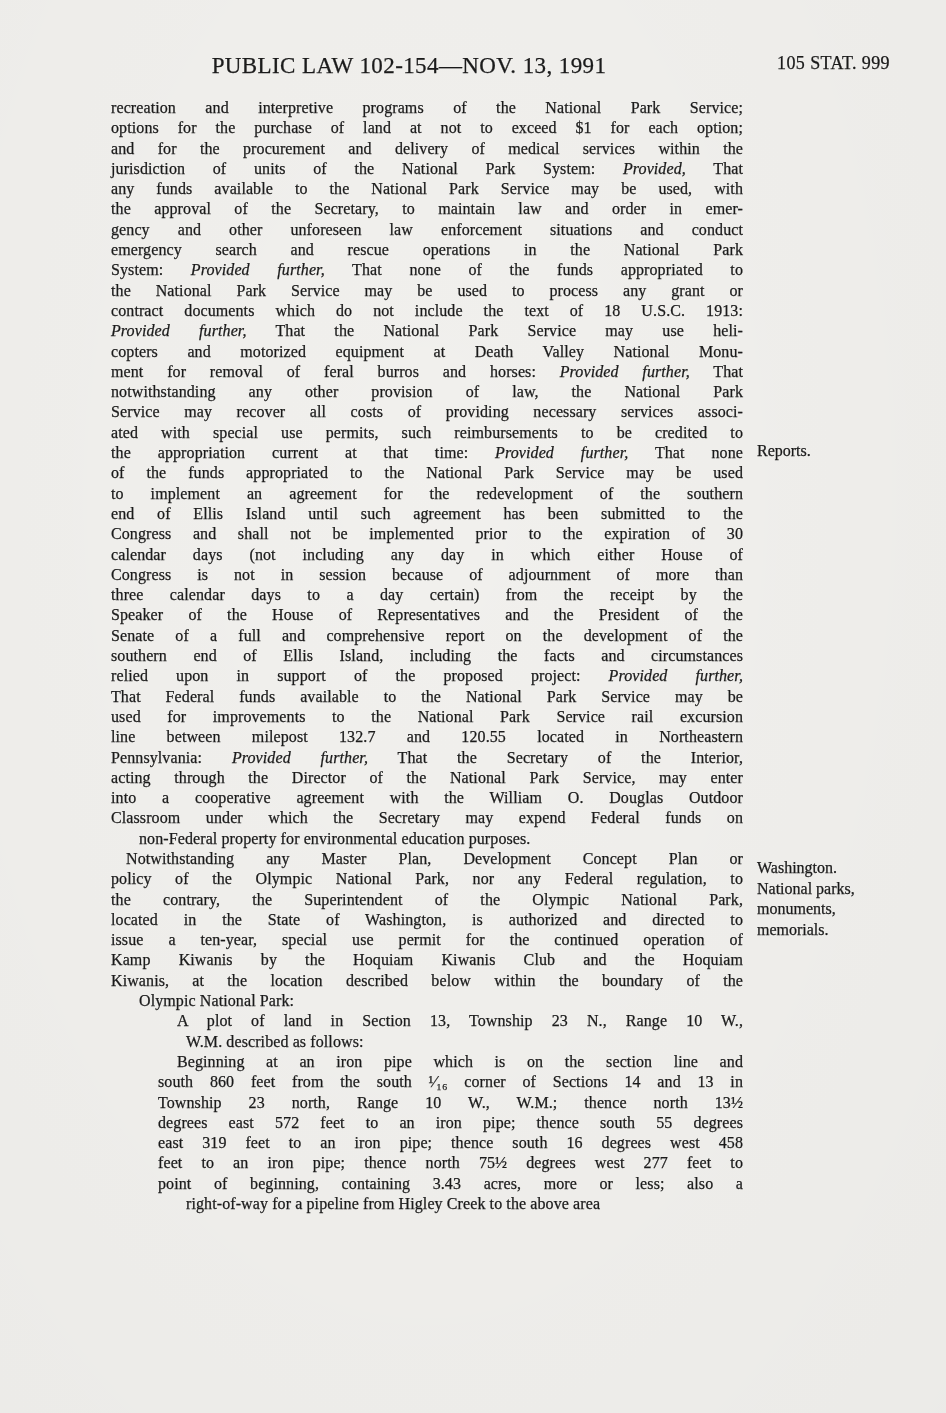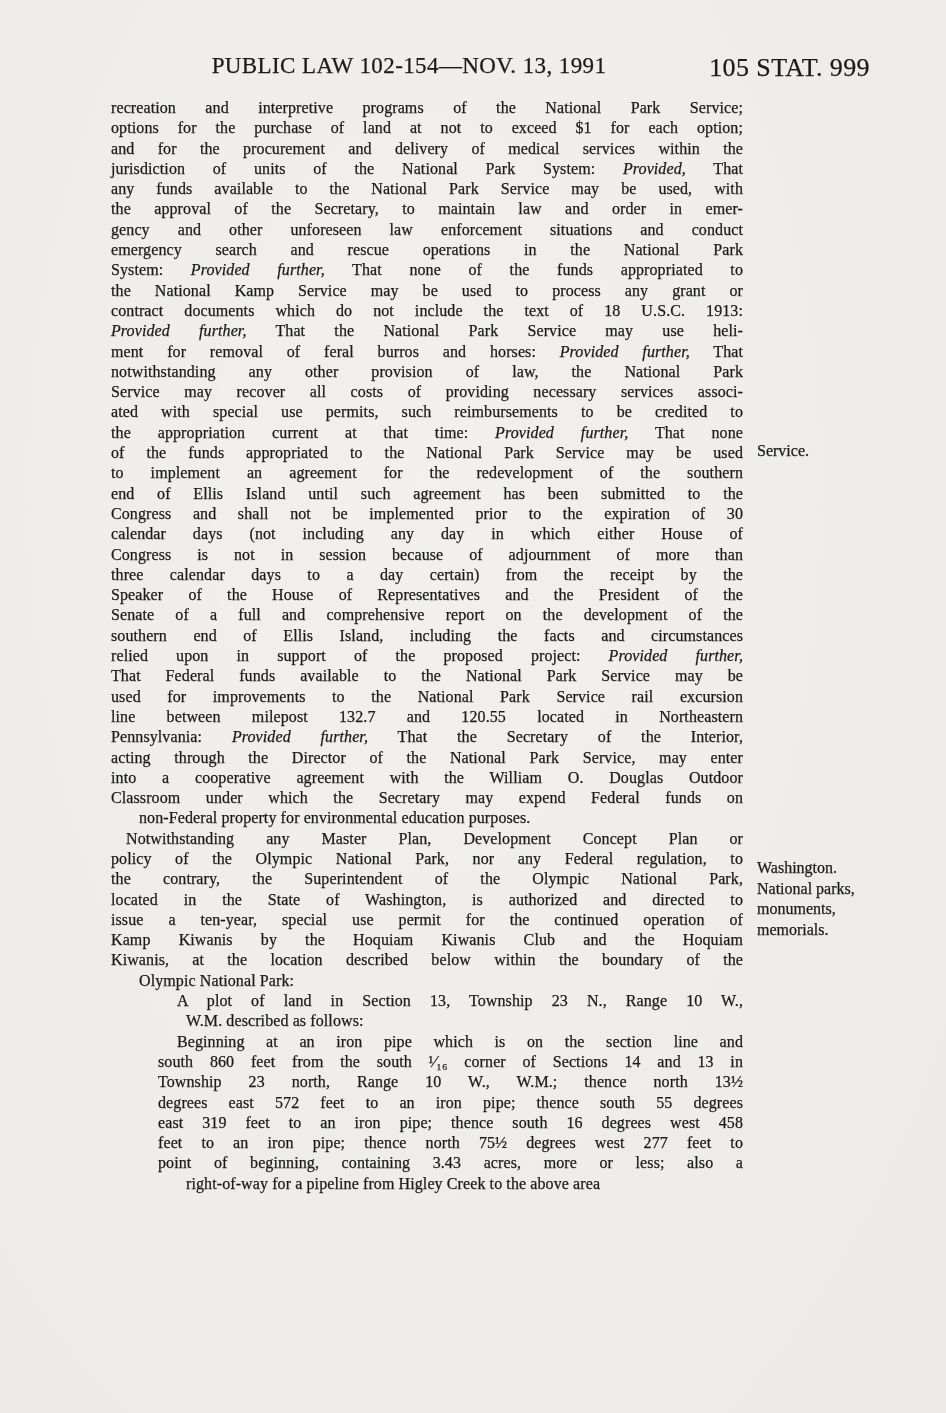--- a/index.html
+++ b/index.html
@@ -13,22 +13,22 @@
     color:#1b1b1b;
     -webkit-text-stroke:0.25px #1b1b1b;
     overflow:hidden;
   }
   .header-law {
     position:absolute; top:53px; left:93px; width:632px;
     text-align:center; font-size:23px; letter-spacing:0.4px;
     white-space:nowrap;
   }
   .header-stat {
-    position:absolute; top:53px; right:76px;
-    font-size:26px; letter-spacing:0.4px; white-space:nowrap;
+    position:absolute; top:53px; right:56px;
+    font-size:18px; letter-spacing:0.4px; white-space:nowrap;
   }
   .body-col {
     position:absolute; top:98px; left:111px; width:632px;
     font-size:16px; line-height:20.3px; letter-spacing:0.1px;
   }
   .para { margin:0; }
   .line { text-align:justify; text-align-last:justify; }
   .line.last { text-align:left; text-align-last:left;margin-left:28px; }
   .para.indent .line:first-child { text-indent:15px; }
   .para.block { margin-left:47px; }
@@ -51,23 +51,24 @@
       <div class="para flush">
         <div class="line"><span class="">recreation and interpretive programs of the National Park Service;</span></div>
         <div class="line"><span class="">options for the purchase of land at not to exceed $1 for each option;</span></div>
         <div class="line"><span class="">and for the procurement and delivery of medical services within the</span></div>
         <div class="line"><span class="">jurisdiction of units of the National Park System: </span><span class="it">Provided,</span><span class=""> That</span></div>
         <div class="line"><span class="">any funds available to the National Park Service may be used, with</span></div>
         <div class="line"><span class="">the approval of the Secretary, to maintain law and order in emer-</span></div>
         <div class="line"><span class="">gency and other unforeseen law enforcement situations and conduct</span></div>
         <div class="line"><span class="">emergency search and rescue operations in the National Park</span></div>
         <div class="line"><span class="">System: </span><span class="it">Provided further,</span><span class=""> That none of the funds appropriated to</span></div>
-        <div class="line"><span class="">the National Kamp Service may be used to process any grant or</span></div>
+        <div class="line"><span class="">the National Park Service may be used to process any grant or</span></div>
         <div class="line"><span class="">contract documents which do not include the text of 18 U.S.C. 1913:</span></div>
         <div class="line"><span class="it">Provided further,</span><span class=""> That the National Park Service may use heli-</span></div>
+        <div class="line"><span class="">copters and motorized equipment at Death Valley National Monu-</span></div>
         <div class="line"><span class="">ment for removal of feral burros and horses: </span><span class="it">Provided further,</span><span class=""> That</span></div>
         <div class="line"><span class="">notwithstanding any other provision of law, the National Park</span></div>
         <div class="line"><span class="">Service may recover all costs of providing necessary services associ-</span></div>
         <div class="line"><span class="">ated with special use permits, such reimbursements to be credited to</span></div>
         <div class="line"><span class="">the appropriation current at that time: </span><span class="it">Provided further,</span><span class=""> That none</span></div>
         <div class="line"><span class="">of the funds appropriated to the National Park Service may be used</span></div>
         <div class="line"><span class="">to implement an agreement for the redevelopment of the southern</span></div>
         <div class="line"><span class="">end of Ellis Island until such agreement has been submitted to the</span></div>
         <div class="line"><span class="">Congress and shall not be implemented prior to the expiration of 30</span></div>
         <div class="line"><span class="">calendar days (not including any day in which either House of</span></div>
@@ -107,21 +108,21 @@
         <div class="line"><span class="">degrees east 572 feet to an iron pipe; thence south 55 degrees</span></div>
         <div class="line"><span class="">east 319 feet to an iron pipe; thence south 16 degrees west 458</span></div>
         <div class="line"><span class="">feet to an iron pipe; thence north 75½ degrees west 277 feet to</span></div>
         <div class="line"><span class="">point of beginning, containing 3.43 acres, more or less; also a</span></div>
         <div class="line last"><span class="">right-of-way for a pipeline from Higley Creek to the above area</span></div>
       </div>
     </div>
 
   <div class="margin-notes">
       <div class="note" style="top: 441px;">
-        <div>Service.</div>
+        <div>Reports.</div>
       </div>
       <div class="note" style="top: 846px; margin-top: 12px;">
         <div>Washington.</div>
         <div>National parks,</div>
         <div>monuments,</div>
         <div>memorials.</div>
       </div>
     </div>
 </div>
 

